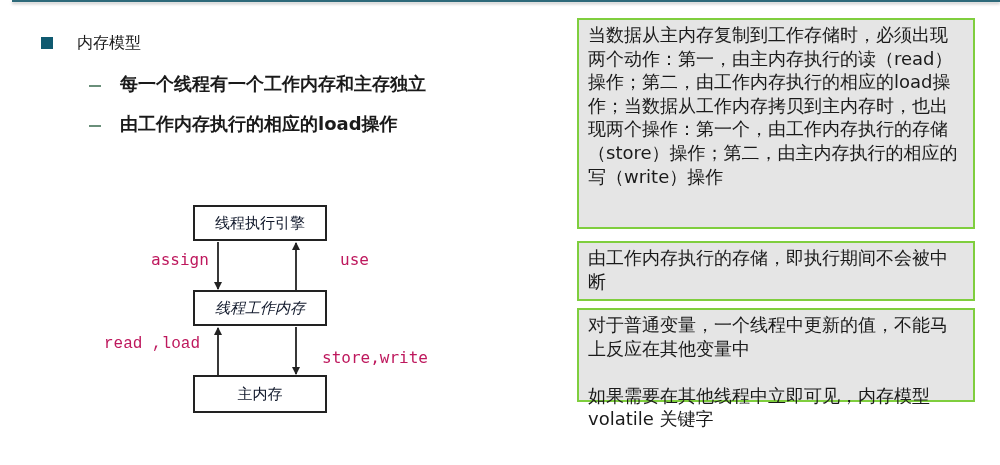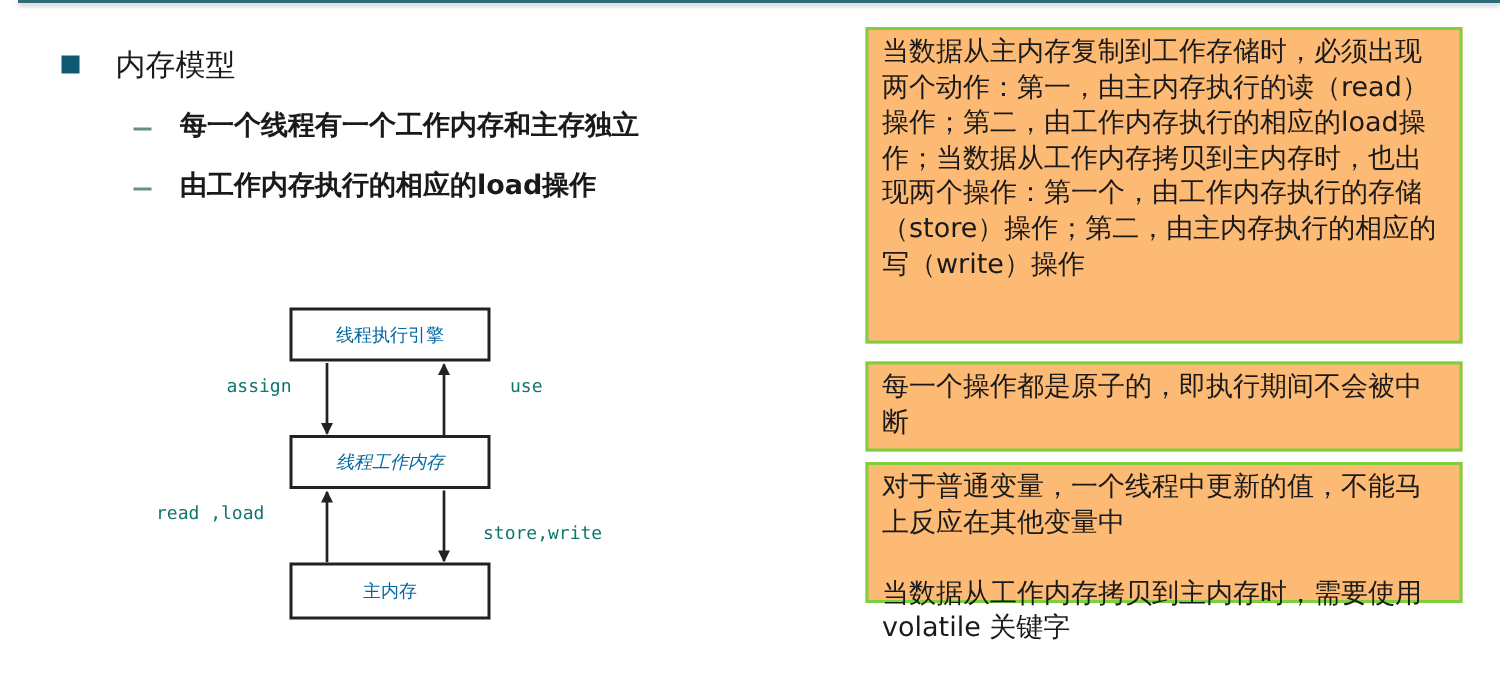--- a/index.html
+++ b/index.html
@@ -11,44 +11,44 @@
     }
     .top-rule {
       position: absolute; left: 12px; top: 0; width: 988px; height: 2px;
       background: #2e6a7a; box-shadow: 0 2px 3px rgba(0,0,0,0.25);
     }
     .bullet-l1 {
       position: absolute; left: 41px; top: 37px; width: 12px; height: 12px;
       background: #0f5a70;
     }
     .h1 {
-      position: absolute; left: 77px; top: 30px; font-size: 20px; line-height: 26px;
+      position: absolute; left: 77px; top: 30px; font-size: 16px; line-height: 26px;
     }
     .dash {
       position: absolute; width: 12px; height: 2px; background: #6a8f7a;
     }
     .h2 {
       position: absolute; left: 120px; font-size: 18px; line-height: 24px; font-weight: bold;
     }
     .dbox {
       position: absolute; left: 193px; width: 134px; height: 36px;
       border: 2px solid #222; box-sizing: border-box;
       display: flex; align-items: center; justify-content: center;
-      font-size: 12px; color: #0369a1; background: #fff;
+      font-size: 15px; color: #0f172a; background: #fff;
     }
     .dlabel {
       position: absolute; font-family: "DejaVu Sans Mono", "Liberation Mono", monospace;
-      font-size: 12px; color: #0f766e;
+      font-size: 16px; color: #be185d;
     }
     svg.arrows { position: absolute; left: 0; top: 0; }
     .note {
       position: absolute; left: 577px; width: 398px;
       border: 2px solid #7fce3e; box-sizing: border-box;
       padding: 3px 8px 3px 9px;
-      font-size: 18px; line-height: 23.6px; color: #1a1a1a; background: #fdba74;
+      font-size: 18px; line-height: 23.6px; color: #1a1a1a; background: #e5e5e5;
     }
     .note p { margin: 0; }
     .note .gap { height: 23.6px; }
   </style>
 </head>
 <body>
 
 <div class="top-rule"></div>
 
 <div class="bullet-l1"></div>
@@ -79,28 +79,28 @@
   <line x1="296" y1="327" x2="296" y2="374" stroke="#222" stroke-width="1.8"></line>
   <path d="M292,367 L300,367 L296,375 Z" fill="#222"></path>
 </svg>
 
 <div class="dbox" style="top:205px;">线程执行引擎</div>
 <div class="dbox" style="top:290px;font-style:italic;">线程工作内存</div>
 <div class="dbox" style="top:375px; height:38px;">主内存</div>
 
 <div class="dlabel" style="left:151px; top:250px;">assign</div>
 <div class="dlabel" style="left:340px; top:250px;">use</div>
-<div class="dlabel" style="left:104px; top:335px;">read ,load</div>
+<div class="dlabel" style="left:104px; top:335px;font-family:Liberation Mono, monospace;">read ,load</div>
 <div class="dlabel" style="left:322px; top:348px;text-align:center;">store,write</div>
 
 <div class="note" style="top:18px; height:211px;">
   <p>当数据从主内存复制到工作存储时，必须出现两个动作：第一，由主内存执行的读（read）操作；第二，由工作内存执行的相应的load操作；当数据从工作内存拷贝到主内存时，也出现两个操作：第一个，由工作内存执行的存储（store）操作；第二，由主内存执行的相应的写（write）操作</p>
 </div>
 
 <div class="note" style="top:241px; height:60px;">
-  <p>每一个操作都是原子的，即执行期间不会被中断</p>
+  <p>由工作内存执行的存储，即执行期间不会被中断</p>
 </div>
 
 <div class="note" style="top:308px; height:94px;">
   <p>对于普通变量，一个线程中更新的值，不能马上反应在其他变量中</p>
   <div class="gap"></div>
-  <p>当数据从工作内存拷贝到主内存时，需要使用 volatile 关键字</p>
+  <p>如果需要在其他线程中立即可见，内存模型 volatile 关键字</p>
 </div>
 
 </body></html>

